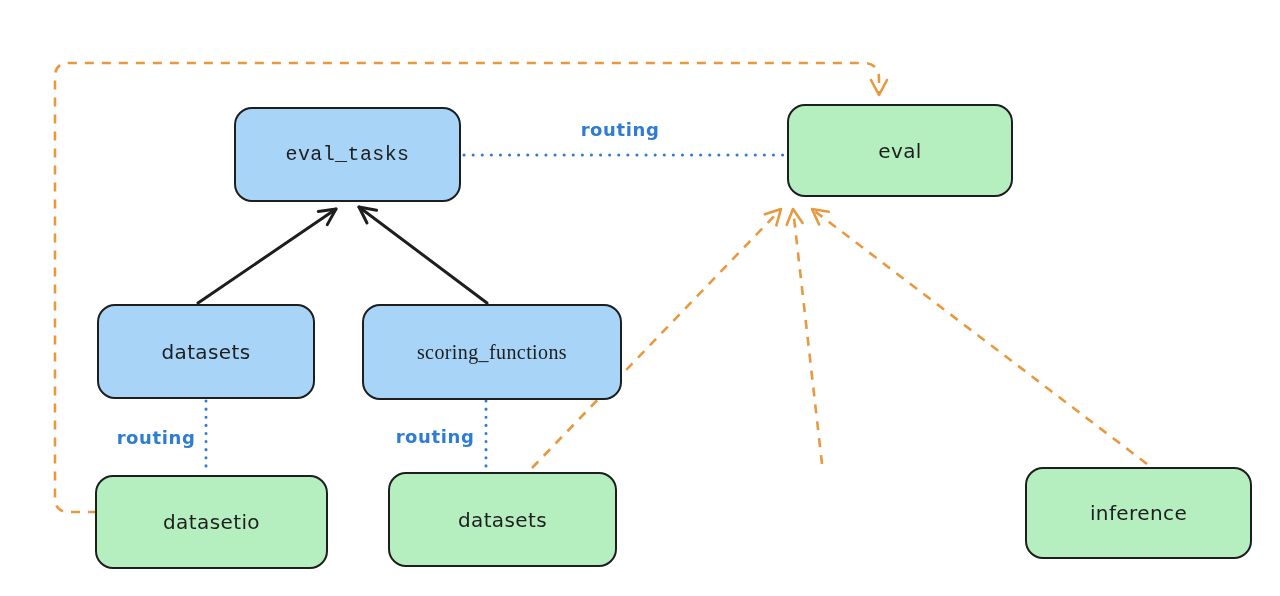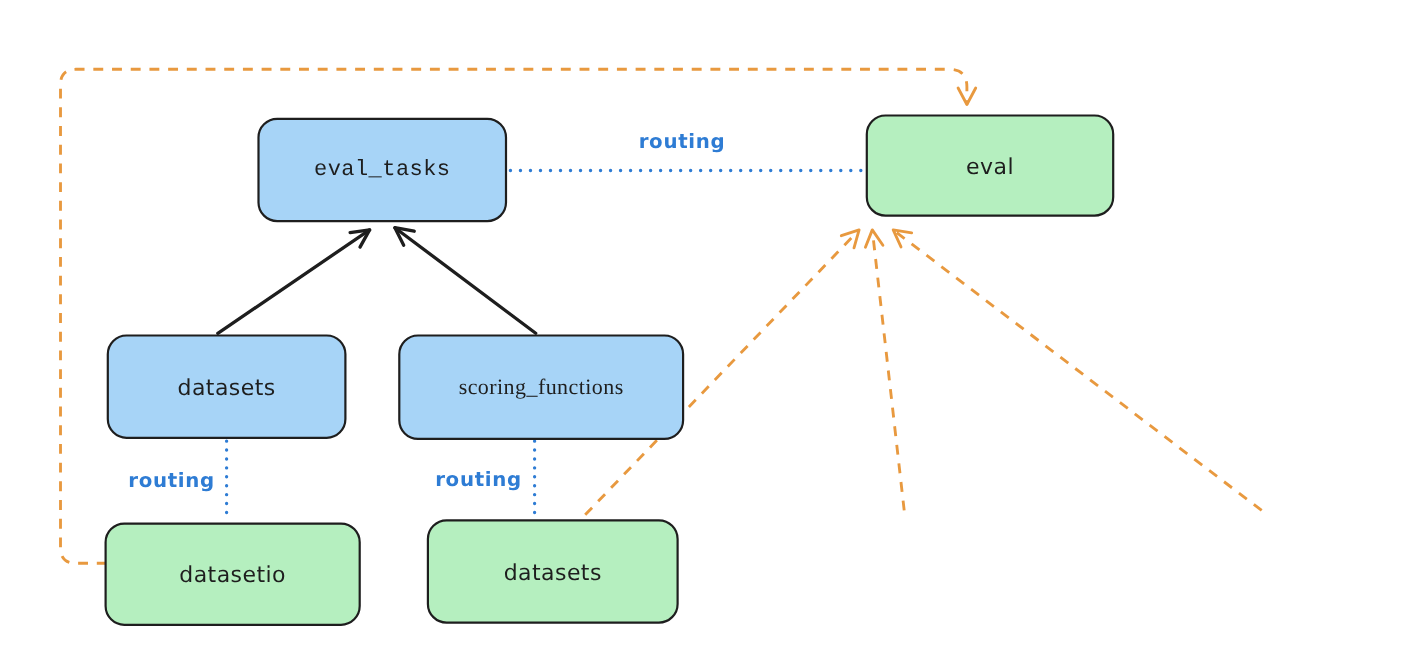--- a/index.html
+++ b/index.html
@@ -91,20 +91,23 @@
 
   <div class="node green" style="left:95px;top:475px;width:233px;height:94px;">
     <span>datasetio</span>
   </div>
 
   <div class="node green" style="left:388px;top:472px;width:229px;height:95px;">
     <span>datasets</span>
   </div>
 
 
+  <div class="node green" style="left:1025px;top:467px;width:227px;height:92px;">
+    <span>inference</span>
+  </div>
 
   <div class="edge-label" style="left:620px;top:129px;">routing</div>
 
   <div class="edge-label" style="left:156px;top:437px;">routing</div>
 
   <div class="edge-label" style="left:435px;top:436px;">routing</div>
 
 </div>
 
 </body></html>

